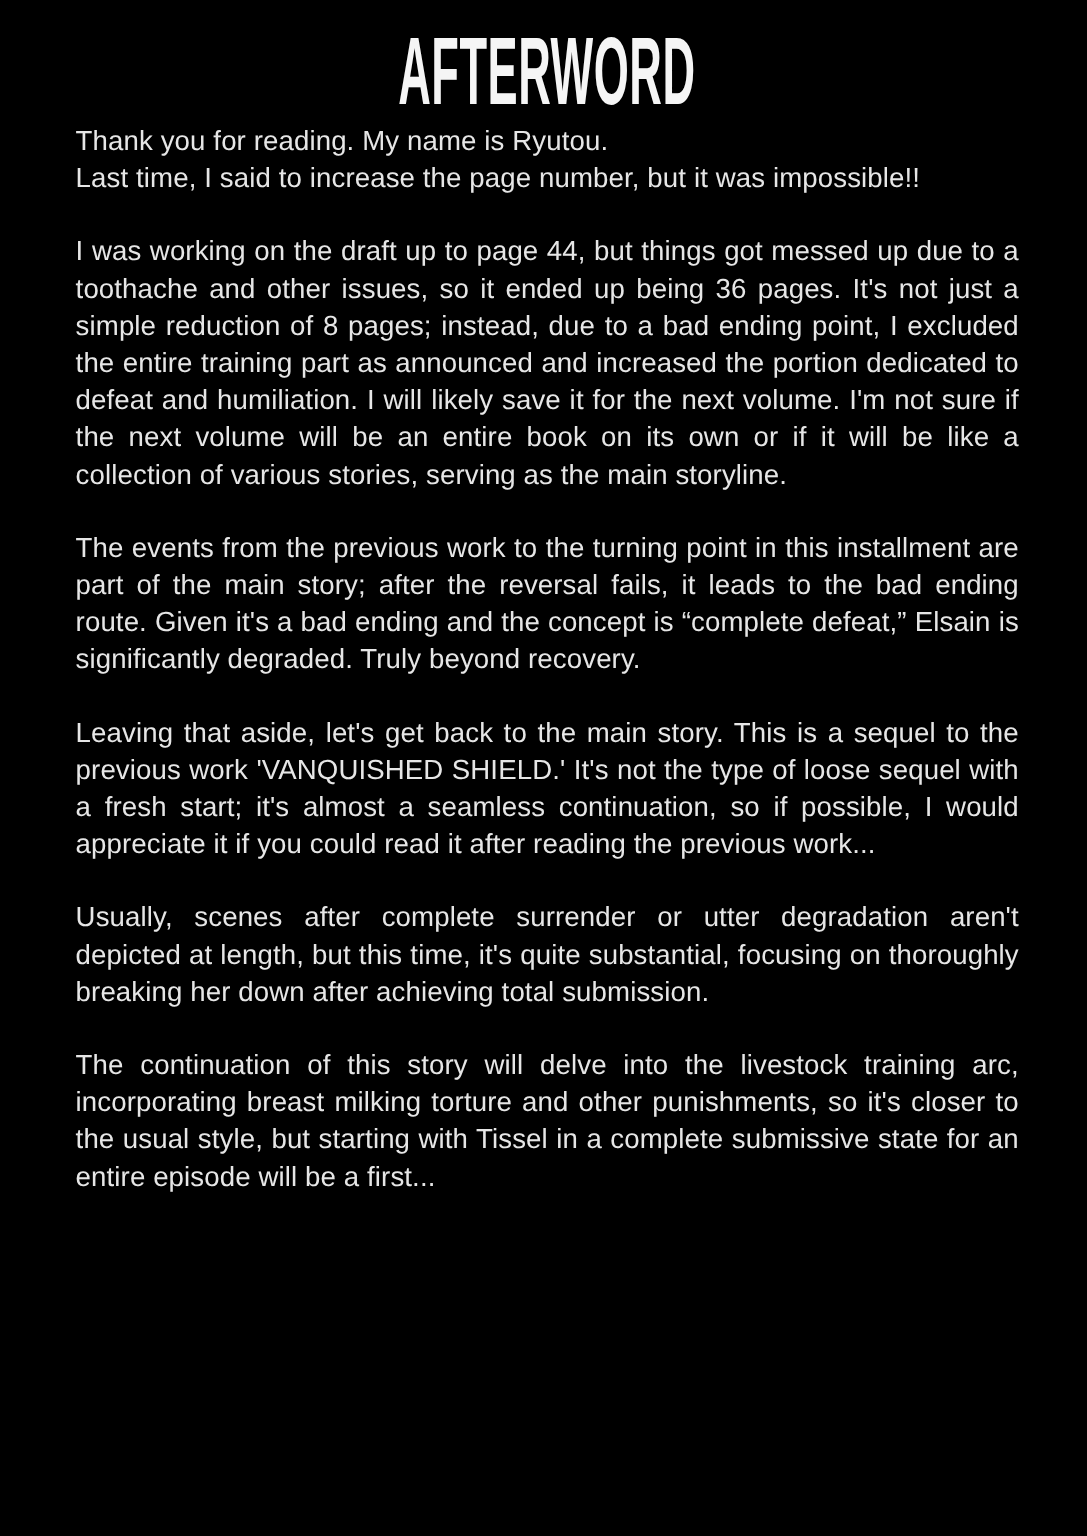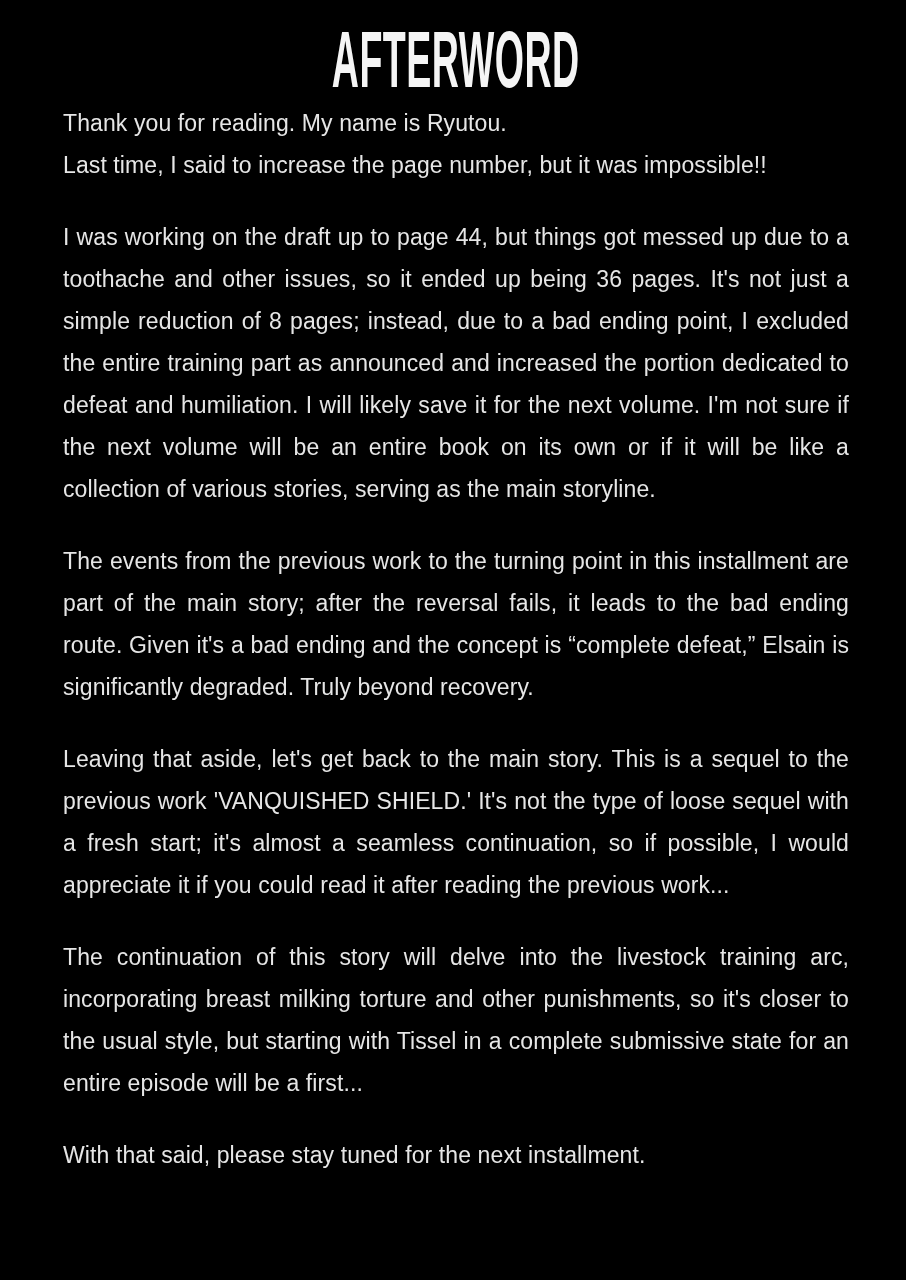--- a/index.html
+++ b/index.html
@@ -36,34 +36,34 @@
   .title-inner {
     display: inline-block;
     transform: scaleX(0.47);
     transform-origin: 50% 50%;
     letter-spacing: 1px;
   }
   .body-text p {
     margin: 0 0 30px 0;
     color: var(--body-text);
     font-size: 23px;
-    line-height: 42px;
+    line-height: 31px;
     text-align: justify;
     white-space: pre-line;
     letter-spacing: 0.1px;
   }
 </style>
 </head>
 <body>
 
 <div class="page">
   <h1 class="title"><span class="title-inner">AFTERWORD</span></h1>
 
   <div class="body-text">
     <p>Thank you for reading. My name is Ryutou.
 Last time, I said to increase the page number, but it was impossible!!</p>
     <p>I was working on the draft up to page 44, but things got messed up due to a toothache and other issues, so it ended up being 36 pages. It's not just a simple reduction of 8 pages; instead, due to a bad ending point, I excluded the entire training part as announced and increased the portion dedicated to defeat and humiliation. I will likely save it for the next volume. I'm not sure if the next volume will be an entire book on its own or if it will be like a collection of various stories, serving as the main storyline.</p>
     <p>The events from the previous work to the turning point in this installment are part of the main story; after the reversal fails, it leads to the bad ending route. Given it's a bad ending and the concept is “complete defeat,” Elsain is significantly degraded. Truly beyond recovery.</p>
     <p>Leaving that aside, let's get back to the main story. This is a sequel to the previous work 'VANQUISHED SHIELD.' It's not the type of loose sequel with a fresh start; it's almost a seamless continuation, so if possible, I would appreciate it if you could read it after reading the previous work...</p>
+    <p>Usually, scenes after complete surrender or utter degradation aren't depicted at length, but this time, it's quite substantial, focusing on thoroughly breaking her down after achieving total submission.</p>
     <p>The continuation of this story will delve into the livestock training arc, incorporating breast milking torture and other punishments, so it's closer to the usual style, but starting with Tissel in a complete submissive state for an entire episode will be a first...</p>
-    <p>With that said, please stay tuned for the next installment.</p>
   </div>
 </div>
 
 </body></html>

